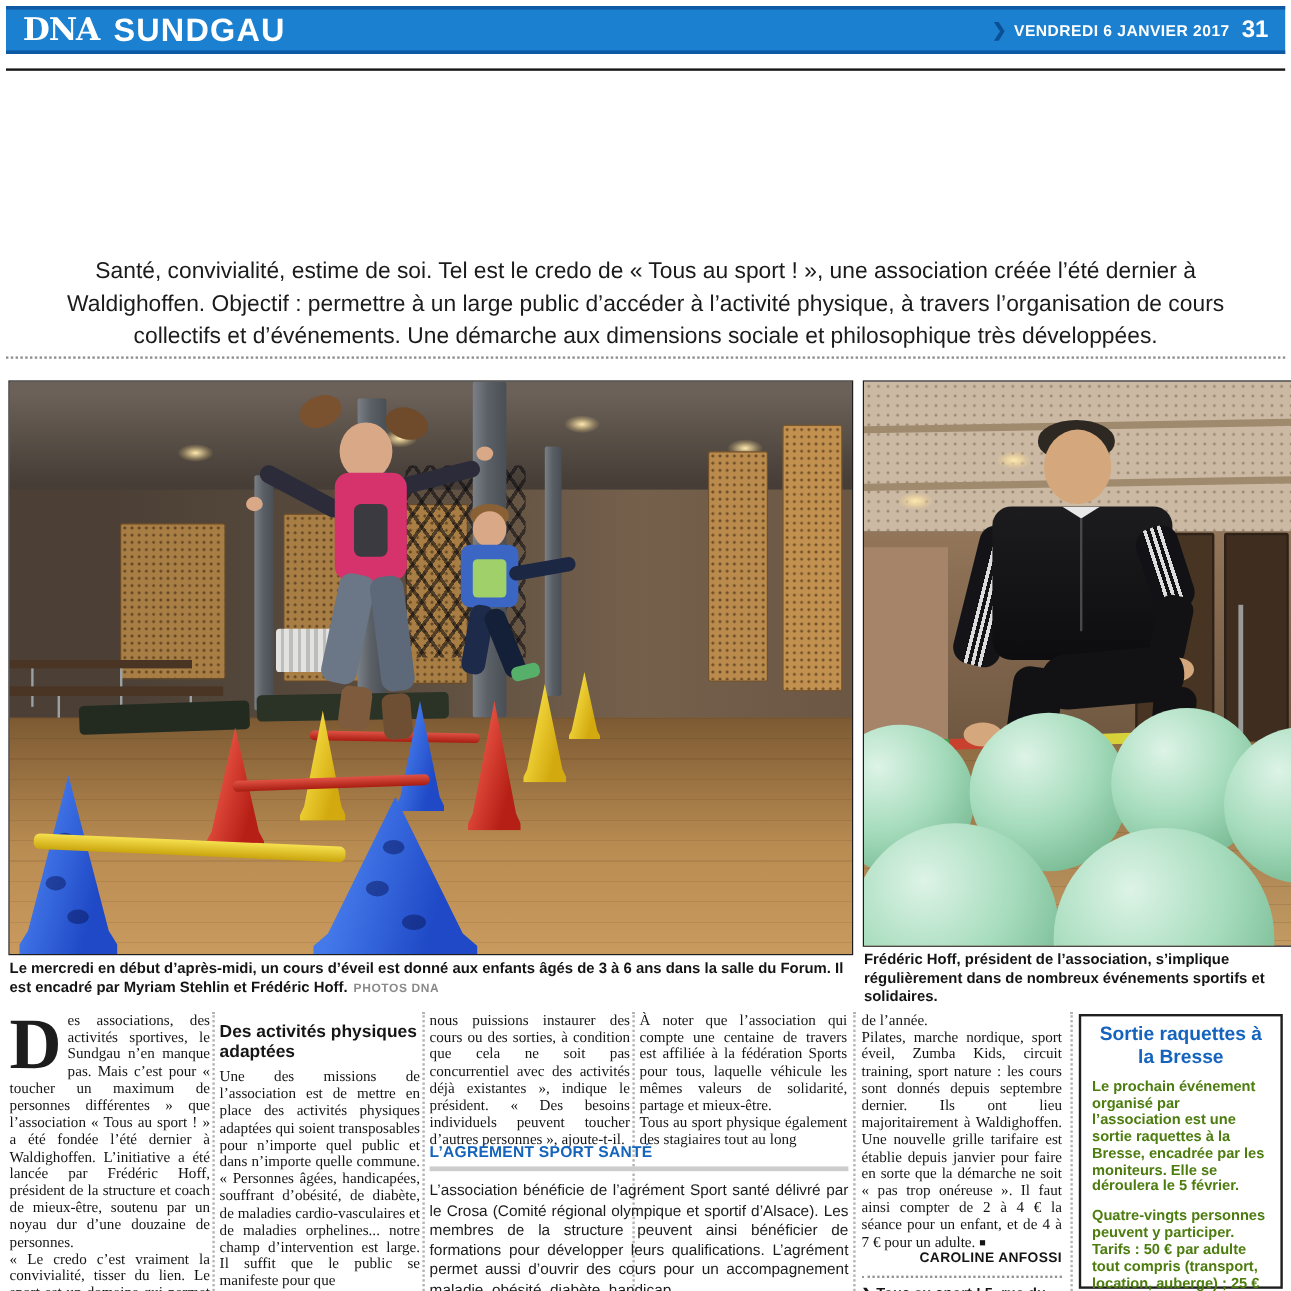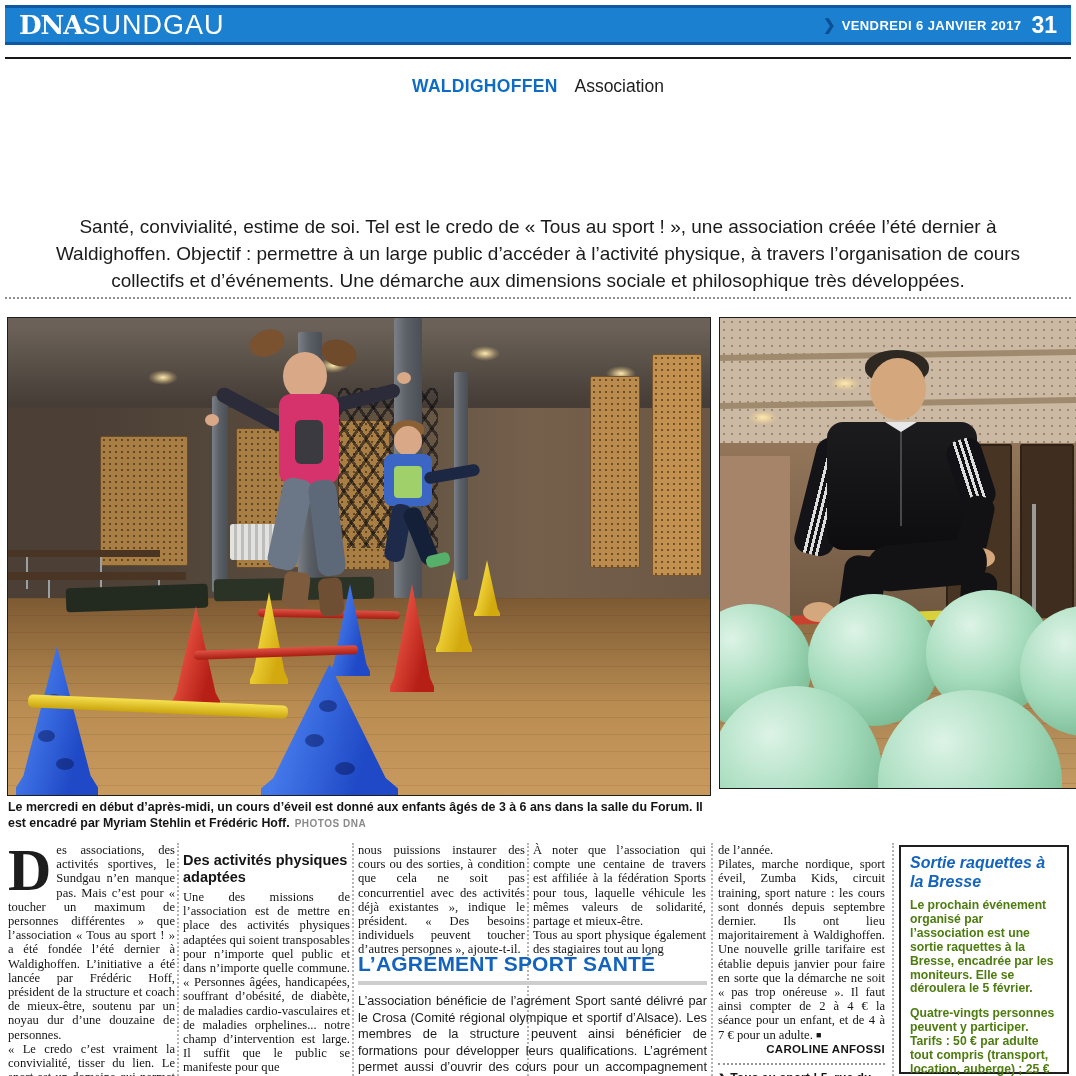--- a/index.html
+++ b/index.html
@@ -9,25 +9,25 @@
     background:#ffffff; overflow: hidden;
     font-family: "Liberation Sans", sans-serif; color:#1a1a1a;
   }
   
   .masthead {
     position:absolute; left:5px; top:5px; width:1066px; height:40px;
     background:#1c80d1; border-top:3px solid #0d59a4; border-bottom:3px solid #0d59a4;
     display:flex; align-items:center; padding:0 14px; color:#fff;
   }
   .brand { font-family:"DejaVu Serif", serif; font-weight:bold; font-size:26px; letter-spacing:-1px; }
-  .section-name { font-family:"Liberation Sans", sans-serif; font-weight:normal; font-size:27px; letter-spacing:1px; }
+  .section-name { font-family:"Liberation Sans", sans-serif; font-weight:bold; font-size:27px; letter-spacing:1px; margin-left:12px; }
   .masthead-right { margin-left:auto; display:flex; align-items:center; }
   .mast-chevron { color:#0c4f94; font-size:15px; font-weight:bold; margin-right:6px; }
   .mast-date { font-size:13px; font-weight:bold; letter-spacing:.4px; }
-  .mast-page { font-size:23px; font-weight:bold; margin-left:10px; }
+  .mast-page { font-size:20px; font-weight:bold; margin-left:10px; }
   .top-rule { position:absolute; left:5px; top:57px; width:1066px; height:2px; background:#161616; }
 
   
   .kicker { position:absolute; left:0; top:76px; width:100%; text-align:center; font-size:17.5px; }
   .kicker .loc { color:#0e6cc4; font-weight:bold; letter-spacing:.3px; }
   .kicker .cat { color:#1c1c1c; font-weight:500; margin-left:12px; }
   .headline {
     position:absolute; left:0; top:88px; width:100%; text-align:center;
     font-size:80px; line-height:100px; font-weight:bold; color:#262626; letter-spacing:-2px;
   }
@@ -98,50 +98,46 @@
   .dotted-sep { border-top:2px dotted #979797; margin:7px 0 6px; }
   .contact { font-family:"Liberation Sans", sans-serif; font-weight:bold; font-size:12.2px; line-height:15.5px; text-align:left; }
   .contact .arrow { font-size:11px; margin-right:3px; }
   .endmark { font-size:9px; vertical-align:1px; }
 
   
   .vsep { position:absolute; top:843px; height:233px; width:0; border-left:2px dotted #b3b3b3; }
 
   
   .agrement { position:absolute; left:358px; top:952px; width:349px; }
-  .agrement-title { color:#1464bd; font-weight:bold; font-size:21px; letter-spacing:.2px; }
+  .agrement-title { color:#1464bd; font-weight:bold; font-size:13px; letter-spacing:.2px; }
   .agrement-rule { height:4px; background:#cdcdcd; margin-top:5px; }
   .agrement-body { margin-top:8px; font-size:12.8px; line-height:16.6px; color:#1b1b1b; text-align:justify; }
 
   
   .sidebar { position:absolute; left:899px; top:845px; width:170px; height:229px; border:2px solid #1f1f1f; padding:5px 9px 6px; background:#fff; }
-  .sidebar-title { color:#1464bd; font-weight:bold; font-size:16px; line-height:18.5px; margin:2px 0 8px;font-style:italic; }
+  .sidebar-title { color:#1464bd; font-weight:bold; font-size:16px; line-height:18.5px; text-align:center; margin:2px 0 8px; }
   .sidebar p { font-weight:bold; font-size:12.2px; line-height:13.9px; color:#4d7c0f; }
   .sidebar p + p { margin-top:11px; }
 </style>
 </head>
 <body>
 
 <div class="page">
 
   <div class="masthead">
     <span class="brand">DNA</span>
     <span class="section-name">SUNDGAU</span>
     <span class="masthead-right">
       <span class="mast-chevron">❯</span>
       <span class="mast-date">VENDREDI 6 JANVIER 2017</span>
       <span class="mast-page">31</span>
     </span>
   </div>
   <div class="top-rule"></div>
 
-  <div class="kicker">
-    <span class="loc">WALDIGHOFFEN</span>
-    <span class="cat">Association</span>
-  </div>
   <p class="standfirst">Santé, convivialité, estime de soi. Tel est le credo de « Tous au sport ! », une association créée l’été dernier à Waldighoffen. Objectif : permettre à un large public d’accéder à l’activité physique, à travers l’organisation de cours collectifs et d’événements. Une démarche aux dimensions sociale et philosophique très développées.</p>
   <div class="dotted-rule-top"></div>
 
   <div class="photo photo-left">
     <div class="pl-ceiling"></div>
     <div class="pl-light" style="left:140px; top:52px;"></div>
     <div class="pl-light" style="left:310px; top:40px;"></div>
     <div class="pl-light" style="left:462px; top:28px;"></div>
     <div class="pl-light" style="left:598px; top:48px;"></div>
     <div class="pl-wall"></div>
@@ -249,20 +245,21 @@
 
     <div class="ball" style="left:-32px; top:286px; width:124px; height:124px;"></div>
     <div class="ball" style="left:88px;  top:276px; width:132px; height:132px;"></div>
     <div class="ball" style="left:206px; top:272px; width:126px; height:126px;"></div>
     <div class="ball" style="left:300px; top:288px; width:130px; height:130px;"></div>
     <div class="ball" style="left:-10px; top:368px; width:172px; height:172px;"></div>
     <div class="ball" style="left:158px; top:372px; width:184px; height:184px;"></div>
   </div>
 
   <p class="caption caption-left"><span>Le mercredi en début d’après-midi, un cours d’éveil est donné aux enfants âgés de 3 à 6 ans dans la salle du Forum. Il est encadré par Myriam Stehlin et Frédéric Hoff.</span><span class="credit">PHOTOS DNA</span></p>
+  <p class="caption caption-right">Frédéric Hoff, président de l’association, s’implique régulièrement dans de nombreux événements sportifs et solidaires.</p>
 
   <div class="vsep" style="left:177px;"></div>
   <div class="vsep" style="left:352px;"></div>
   <div class="vsep" style="left:527px;"></div>
   <div class="vsep" style="left:711px;"></div>
   <div class="vsep" style="left:892px;"></div>
 
   <div class="col col-1">
     <p><span class="dropcap">D</span><span>es associations, des activités sportives, le Sundgau n’en manque pas. Mais c’est pour « toucher un maximum de personnes différentes » que l’association « Tous au sport ! » a été fondée l’été dernier à Waldighoffen. L’initiative a été lancée par Frédéric Hoff, président de la structure et coach de mieux-être, soutenu par un noyau dur d’une douzaine de personnes.</span></p>
     <p>« Le credo c’est vraiment la convivialité, tisser du lien. Le sport est un domaine qui permet de se rencontrer facilement. Il sert à la</p>

